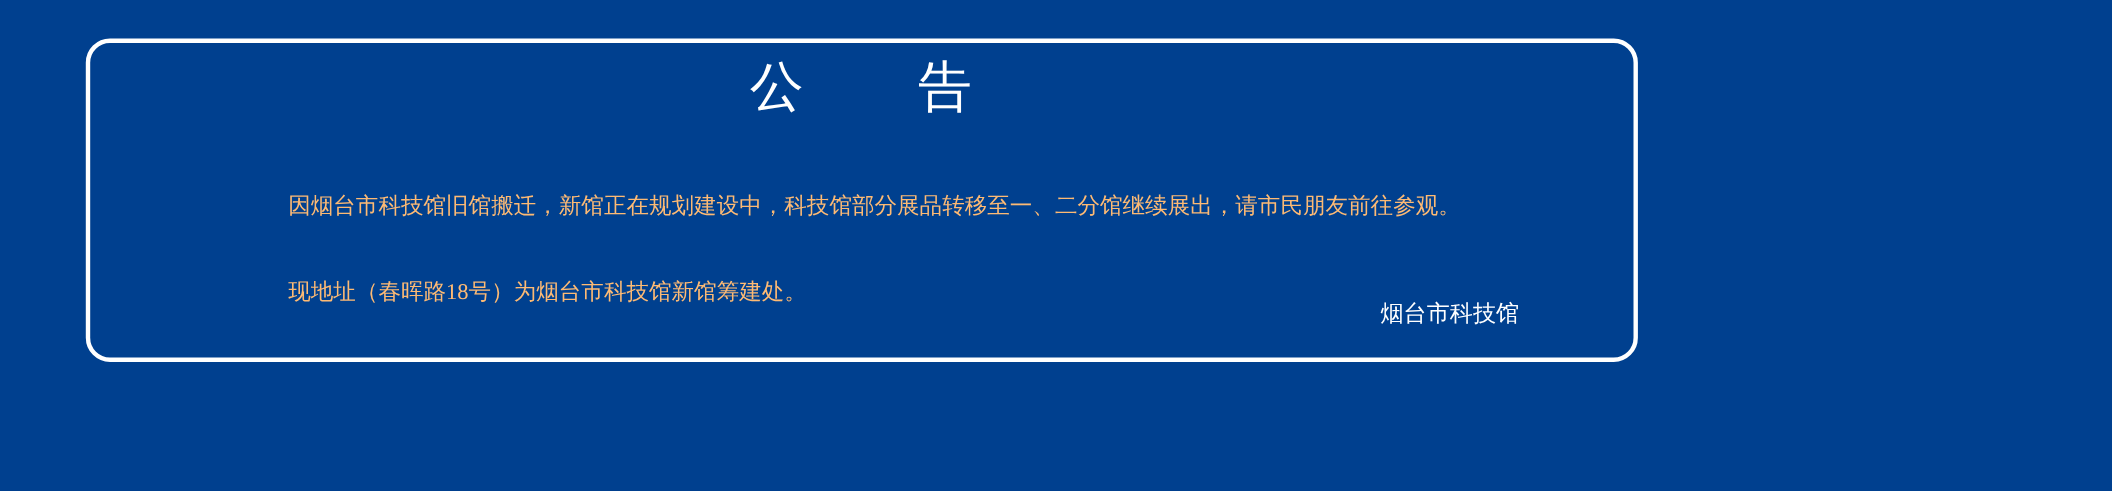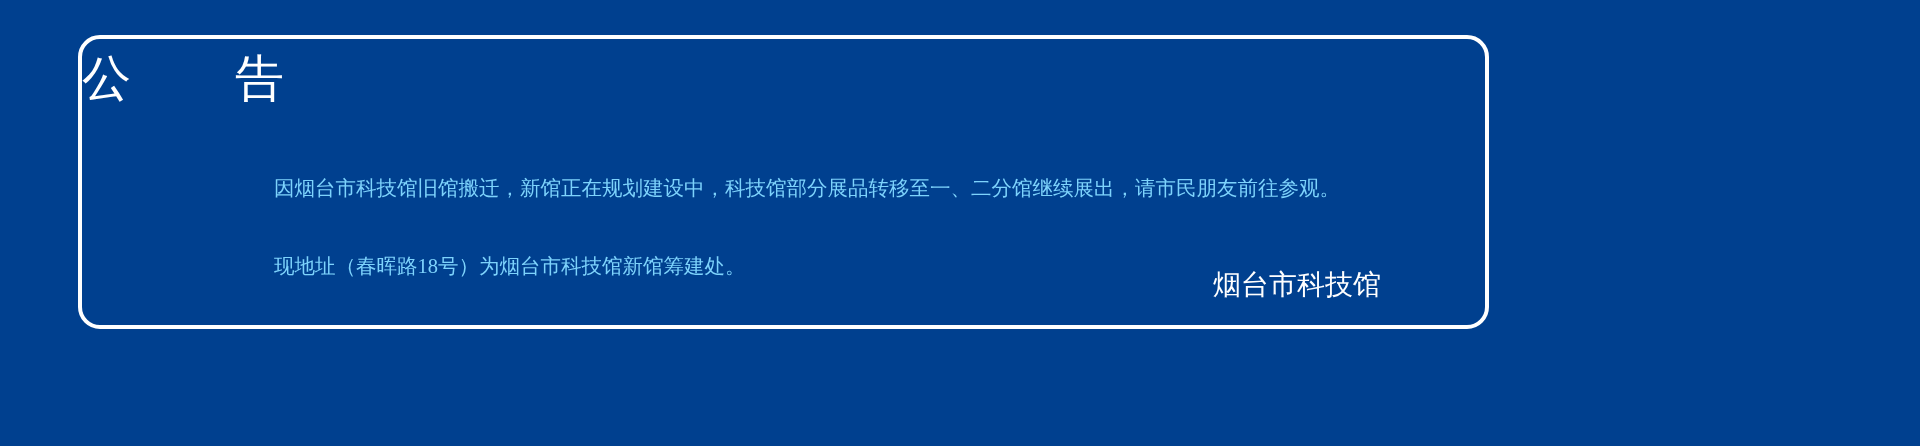--- a/index.html
+++ b/index.html
@@ -32,52 +32,51 @@
     border: 4px solid #ffffff;
     border-radius: 22px;
     box-sizing: border-box;
   }
 
   .title {
     position: absolute;
     left: 0;
     top: 12px;
     width: 100%;
-    text-align: left;
+    text-align: center;
     color: #ffffff;
     font-size: 49px;
     line-height: 56px;
     letter-spacing: 2px;
     font-weight: normal;
     white-space: pre;
   }
 
   .body-block {
     position: absolute;
     left: 180px;
     top: 84px;
     width: 1180px;
     color: #ffffff;
     font-size: 20.5px;
     line-height: 26px;
     white-space: pre;
   }
 
   .body-line {
-    color: #7dd3fc;
+    color: #fdba74;
     white-space: pre;
-    margin-left: 12px;
   }
 
   .signature {
     position: absolute;
     right: 104px;
     top: 233px;
     color: #ffffff;
-    font-size: 28px;
+    font-size: 21px;
     line-height: 26px;
     white-space: pre;
   }
 </style>
 </head>
 <body>
 
 <div class="notice-board">
   <div class="frame">
 

